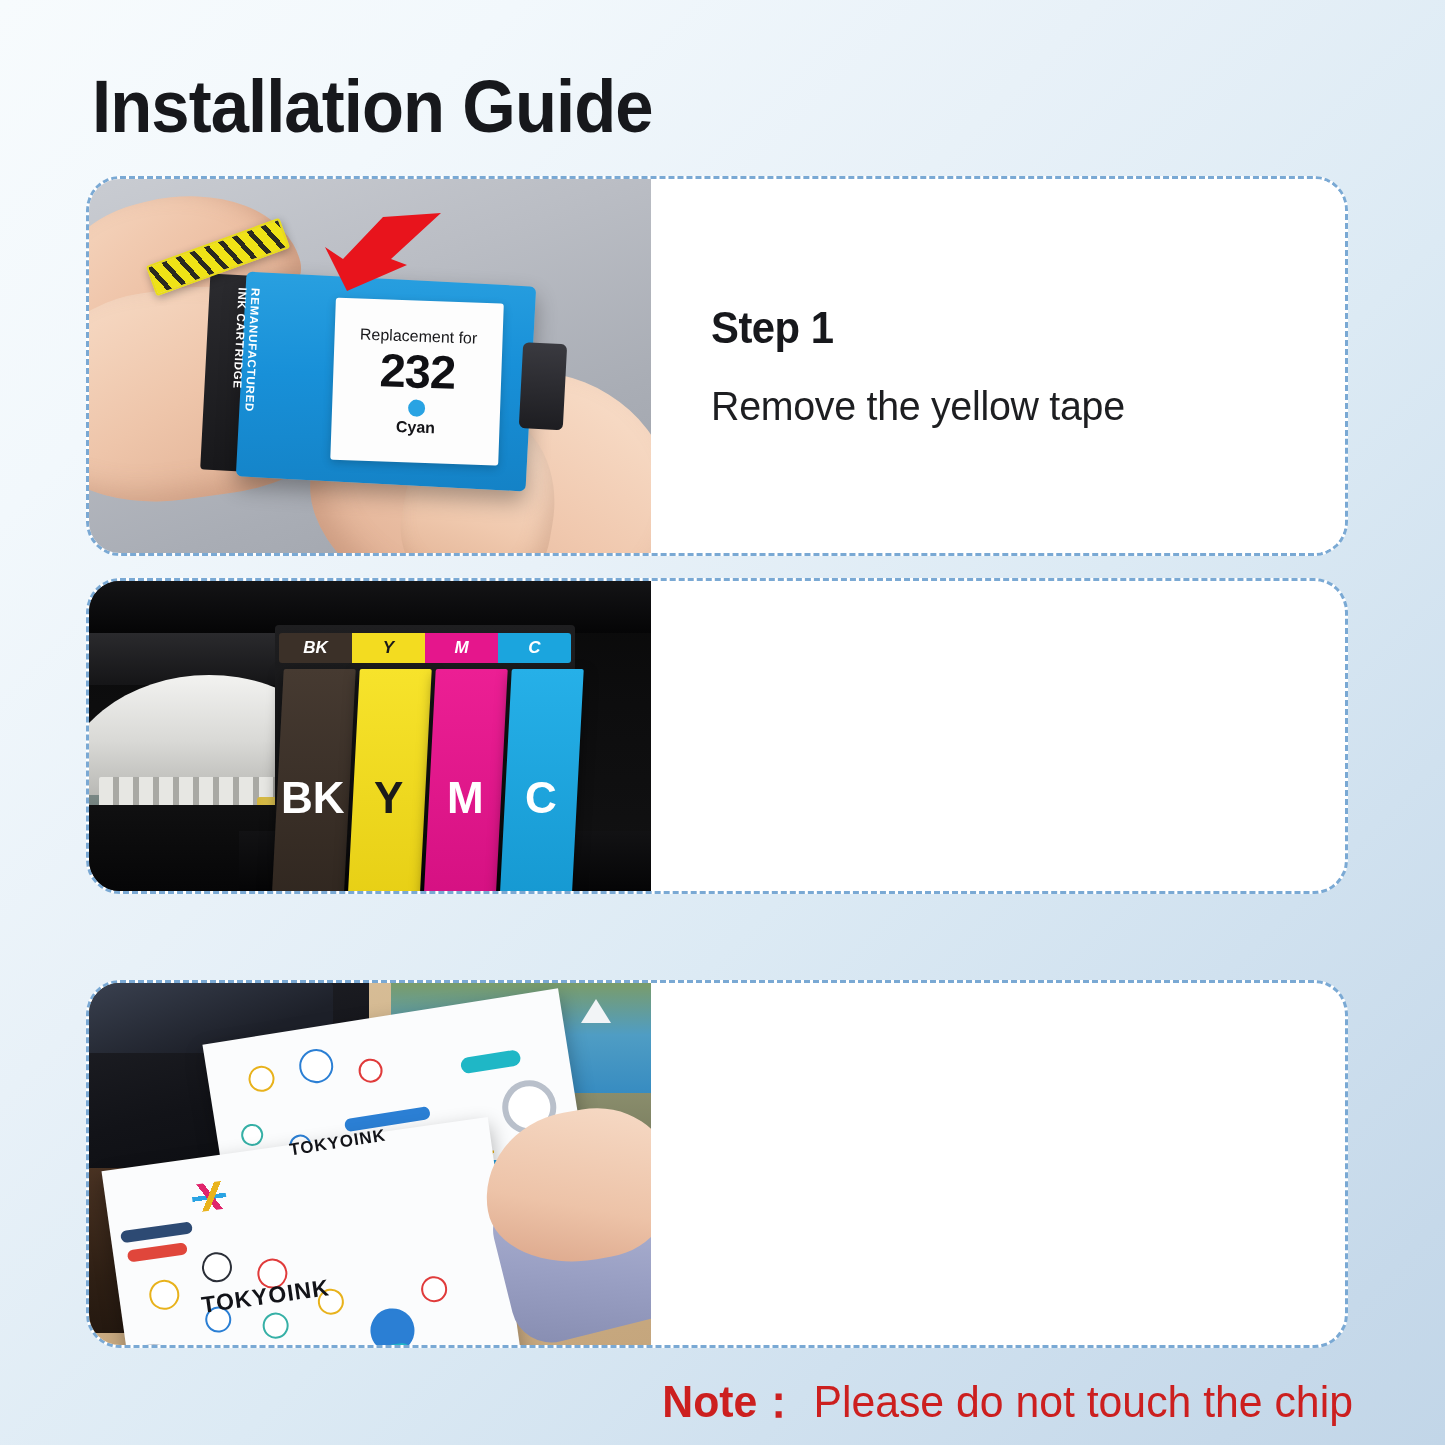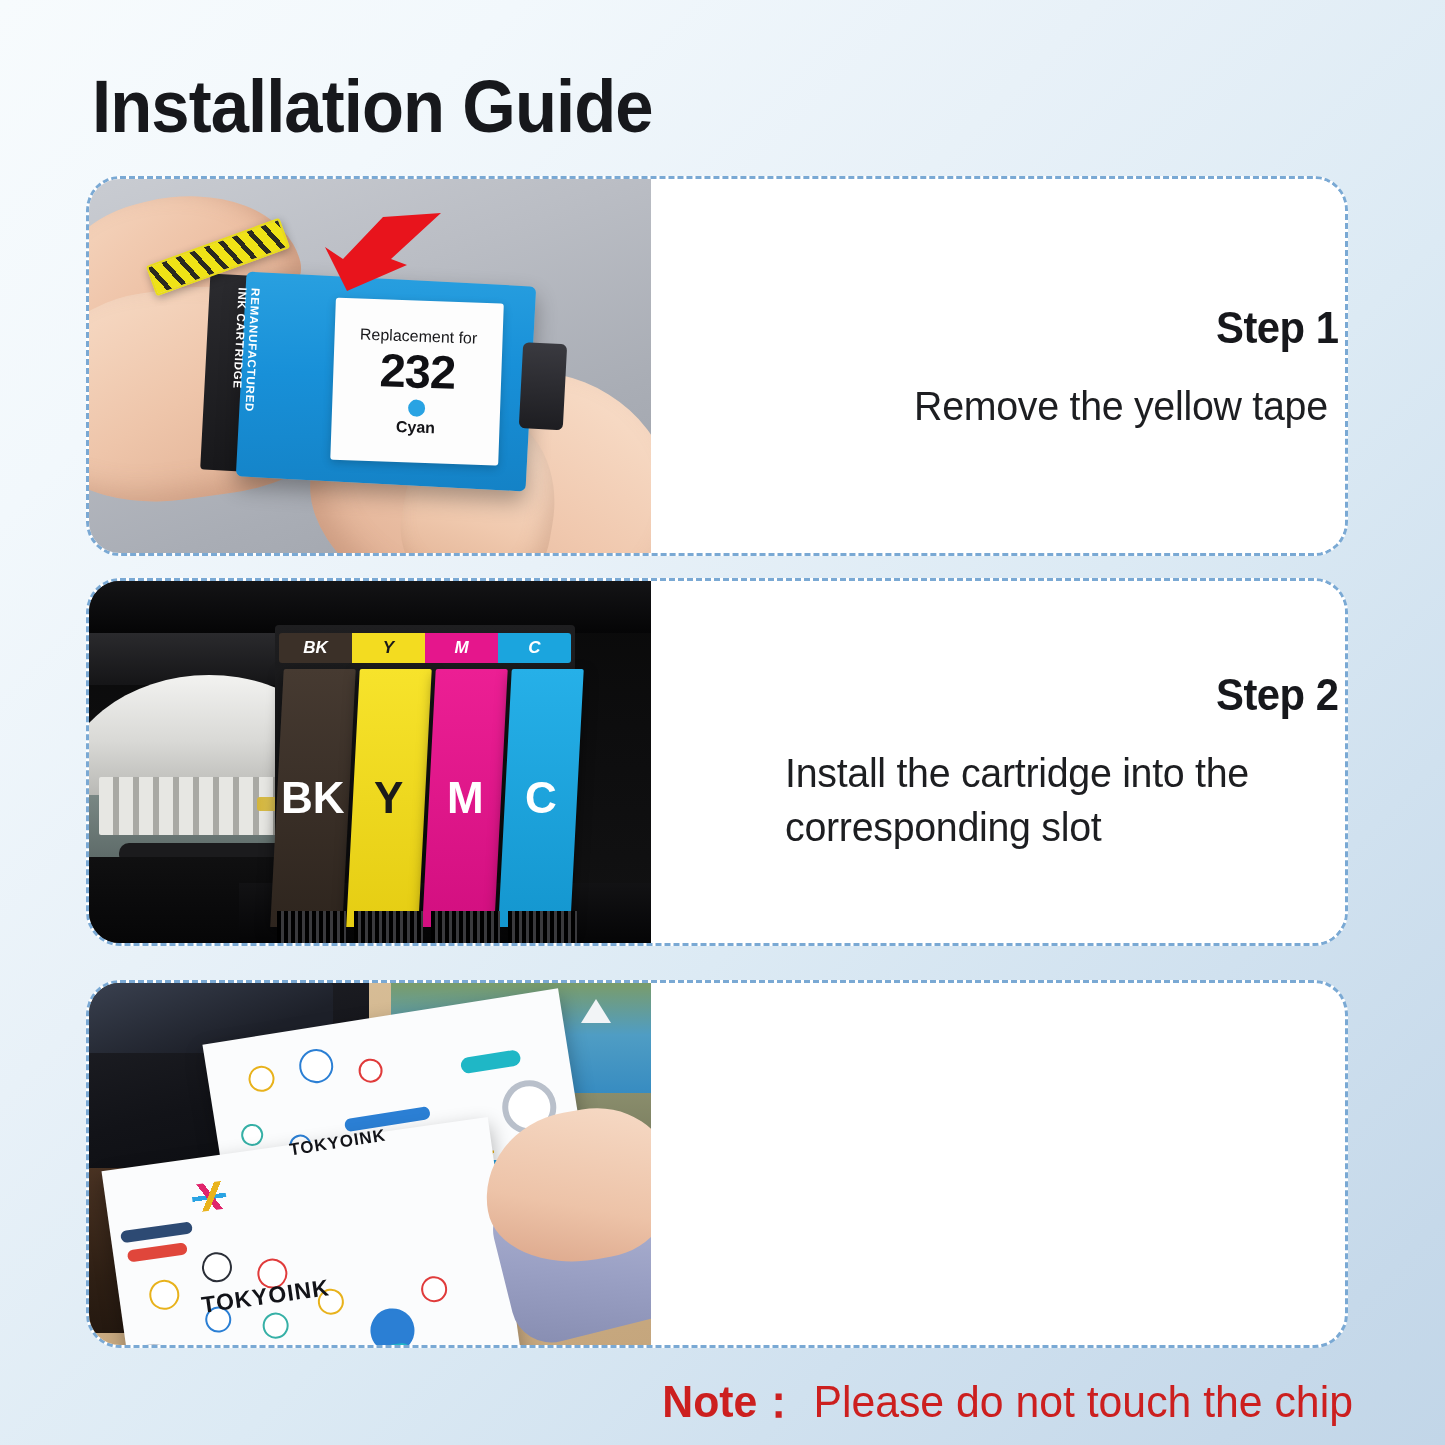--- a/index.html
+++ b/index.html
@@ -45,38 +45,37 @@
     position: absolute;
     left: 86px;
     width: 1262px;
     border: 3px dashed #7aa9d4;
     border-radius: 34px;
     background: #ffffff;
     overflow: hidden;
     display: flex;
   }
   #panel-1 { top: 176px; height: 380px; }
-  #panel-2 { top: 578px; height: 368px; }
+  #panel-2 { top: 578px; height: 316px; }
   #panel-3 { top: 980px; height: 368px; }
 
   .step-photo {
     position: relative;
     width: 562px;
     flex: 0 0 562px;
     overflow: hidden;
   }
 
   .step-text {
     flex: 1 1 auto;
     background: #ffffff;
     padding-left: 60px;
     display: flex;
     flex-direction: column;
     justify-content: center;
-    align-items: flex-end;
   }
   #panel-1 .step-text { padding-top: 4px; }
   .step-heading {
     font-size: 44px;
     font-weight: 700;
     color: #17181c;
     letter-spacing: -0.5px;
     transform: scaleX(0.95);
     transform-origin: left center;
     margin-bottom: 26px;
@@ -485,24 +484,20 @@
           <div class="p2-foot"></div>
           <div class="p2-foot"></div>
           <div class="p2-foot"></div>
           <div class="p2-foot"></div>
         </div>
 
         <div class="p2-tray"></div>
       </div>
     </div>
 
-    <div class="step-text">
-      <div class="step-heading">Step 2</div>
-      <div class="step-body">Install the cartridge into the corresponding slot</div>
-    </div>
   </div>
 
   <div class="step-panel" id="panel-3">
 
     <div class="step-photo">
       <div class="photo3">
         <div class="p3-sea"></div>
         <div class="p3-rocks"></div>
         <div class="p3-printer">
           <div class="p3-printer-glass"></div>

